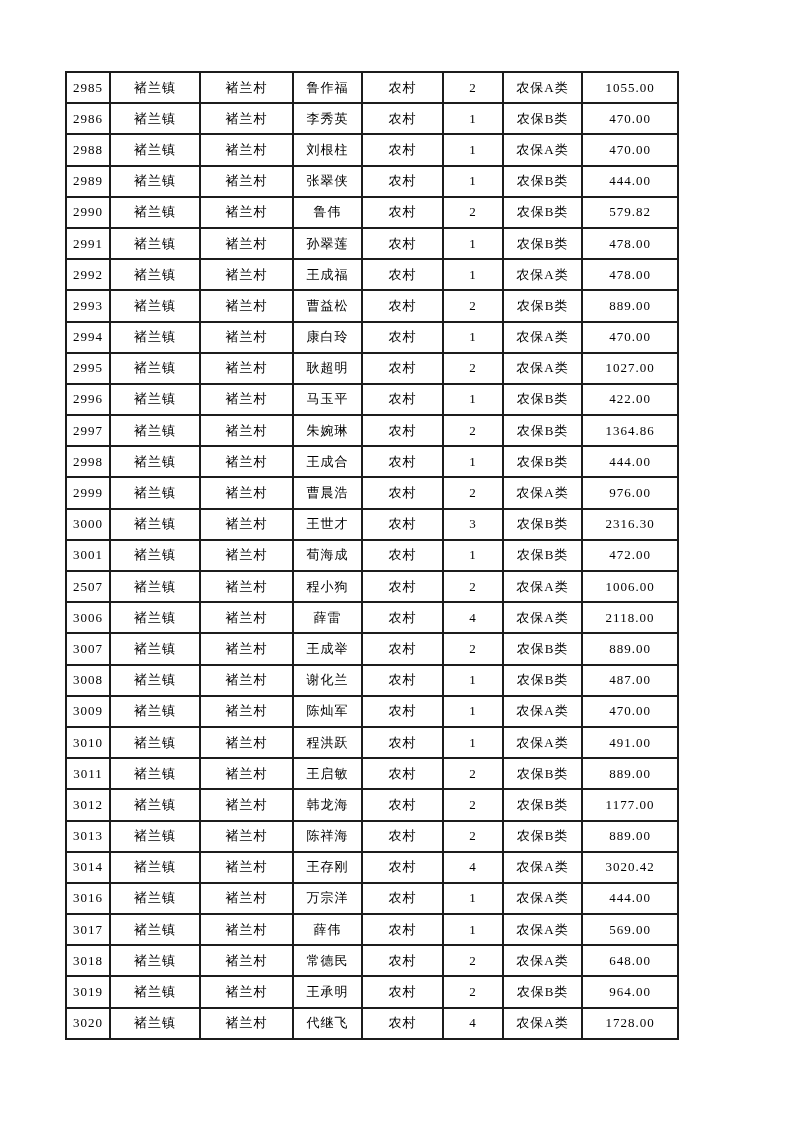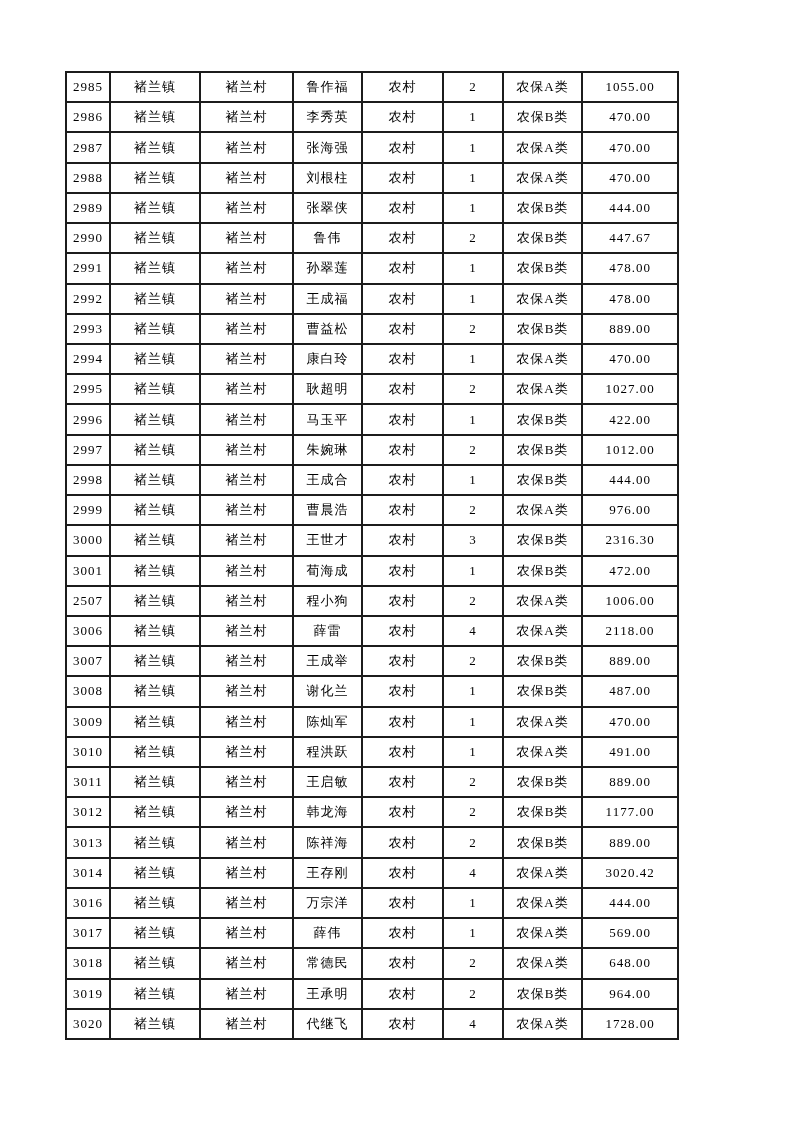--- a/index.html
+++ b/index.html
@@ -62,100 +62,90 @@
           <td>2986</td>
           <td>褚兰镇</td>
           <td>褚兰村</td>
           <td>李秀英</td>
           <td>农村</td>
           <td>1</td>
           <td>农保B类</td>
           <td>470.00</td>
         </tr>
         <tr>
-          <td>2987</td>
-          <td>褚兰镇</td>
-          <td>褚兰村</td>
-          <td>张海强</td>
+          <td>2988</td>
+          <td>褚兰镇</td>
+          <td>褚兰村</td>
+          <td>刘根柱</td>
           <td>农村</td>
           <td>1</td>
           <td>农保A类</td>
           <td>470.00</td>
         </tr>
         <tr>
-          <td>2988</td>
-          <td>褚兰镇</td>
-          <td>褚兰村</td>
-          <td>刘根柱</td>
+          <td>2989</td>
+          <td>褚兰镇</td>
+          <td>褚兰村</td>
+          <td>张翠侠</td>
+          <td>农村</td>
+          <td>1</td>
+          <td>农保B类</td>
+          <td>444.00</td>
+        </tr>
+        <tr>
+          <td>2990</td>
+          <td>褚兰镇</td>
+          <td>褚兰村</td>
+          <td>鲁伟</td>
+          <td>农村</td>
+          <td>2</td>
+          <td>农保B类</td>
+          <td>579.82</td>
+        </tr>
+        <tr>
+          <td>2991</td>
+          <td>褚兰镇</td>
+          <td>褚兰村</td>
+          <td>孙翠莲</td>
+          <td>农村</td>
+          <td>1</td>
+          <td>农保B类</td>
+          <td>478.00</td>
+        </tr>
+        <tr>
+          <td>2992</td>
+          <td>褚兰镇</td>
+          <td>褚兰村</td>
+          <td>王成福</td>
+          <td>农村</td>
+          <td>1</td>
+          <td>农保A类</td>
+          <td>478.00</td>
+        </tr>
+        <tr>
+          <td>2993</td>
+          <td>褚兰镇</td>
+          <td>褚兰村</td>
+          <td>曹益松</td>
+          <td>农村</td>
+          <td>2</td>
+          <td>农保B类</td>
+          <td>889.00</td>
+        </tr>
+        <tr>
+          <td>2994</td>
+          <td>褚兰镇</td>
+          <td>褚兰村</td>
+          <td>康白玲</td>
           <td>农村</td>
           <td>1</td>
           <td>农保A类</td>
           <td>470.00</td>
         </tr>
         <tr>
-          <td>2989</td>
-          <td>褚兰镇</td>
-          <td>褚兰村</td>
-          <td>张翠侠</td>
-          <td>农村</td>
-          <td>1</td>
-          <td>农保B类</td>
-          <td>444.00</td>
-        </tr>
-        <tr>
-          <td>2990</td>
-          <td>褚兰镇</td>
-          <td>褚兰村</td>
-          <td>鲁伟</td>
-          <td>农村</td>
-          <td>2</td>
-          <td>农保B类</td>
-          <td>447.67</td>
-        </tr>
-        <tr>
-          <td>2991</td>
-          <td>褚兰镇</td>
-          <td>褚兰村</td>
-          <td>孙翠莲</td>
-          <td>农村</td>
-          <td>1</td>
-          <td>农保B类</td>
-          <td>478.00</td>
-        </tr>
-        <tr>
-          <td>2992</td>
-          <td>褚兰镇</td>
-          <td>褚兰村</td>
-          <td>王成福</td>
-          <td>农村</td>
-          <td>1</td>
-          <td>农保A类</td>
-          <td>478.00</td>
-        </tr>
-        <tr>
-          <td>2993</td>
-          <td>褚兰镇</td>
-          <td>褚兰村</td>
-          <td>曹益松</td>
-          <td>农村</td>
-          <td>2</td>
-          <td>农保B类</td>
-          <td>889.00</td>
-        </tr>
-        <tr>
-          <td>2994</td>
-          <td>褚兰镇</td>
-          <td>褚兰村</td>
-          <td>康白玲</td>
-          <td>农村</td>
-          <td>1</td>
-          <td>农保A类</td>
-          <td>470.00</td>
-        </tr>
-        <tr>
           <td>2995</td>
           <td>褚兰镇</td>
           <td>褚兰村</td>
           <td>耿超明</td>
           <td>农村</td>
           <td>2</td>
           <td>农保A类</td>
           <td>1027.00</td>
         </tr>
         <tr>
@@ -169,21 +159,21 @@
           <td>422.00</td>
         </tr>
         <tr>
           <td>2997</td>
           <td>褚兰镇</td>
           <td>褚兰村</td>
           <td>朱婉琳</td>
           <td>农村</td>
           <td>2</td>
           <td>农保B类</td>
-          <td>1012.00</td>
+          <td>1364.86</td>
         </tr>
         <tr>
           <td>2998</td>
           <td>褚兰镇</td>
           <td>褚兰村</td>
           <td>王成合</td>
           <td>农村</td>
           <td>1</td>
           <td>农保B类</td>
           <td>444.00</td>

